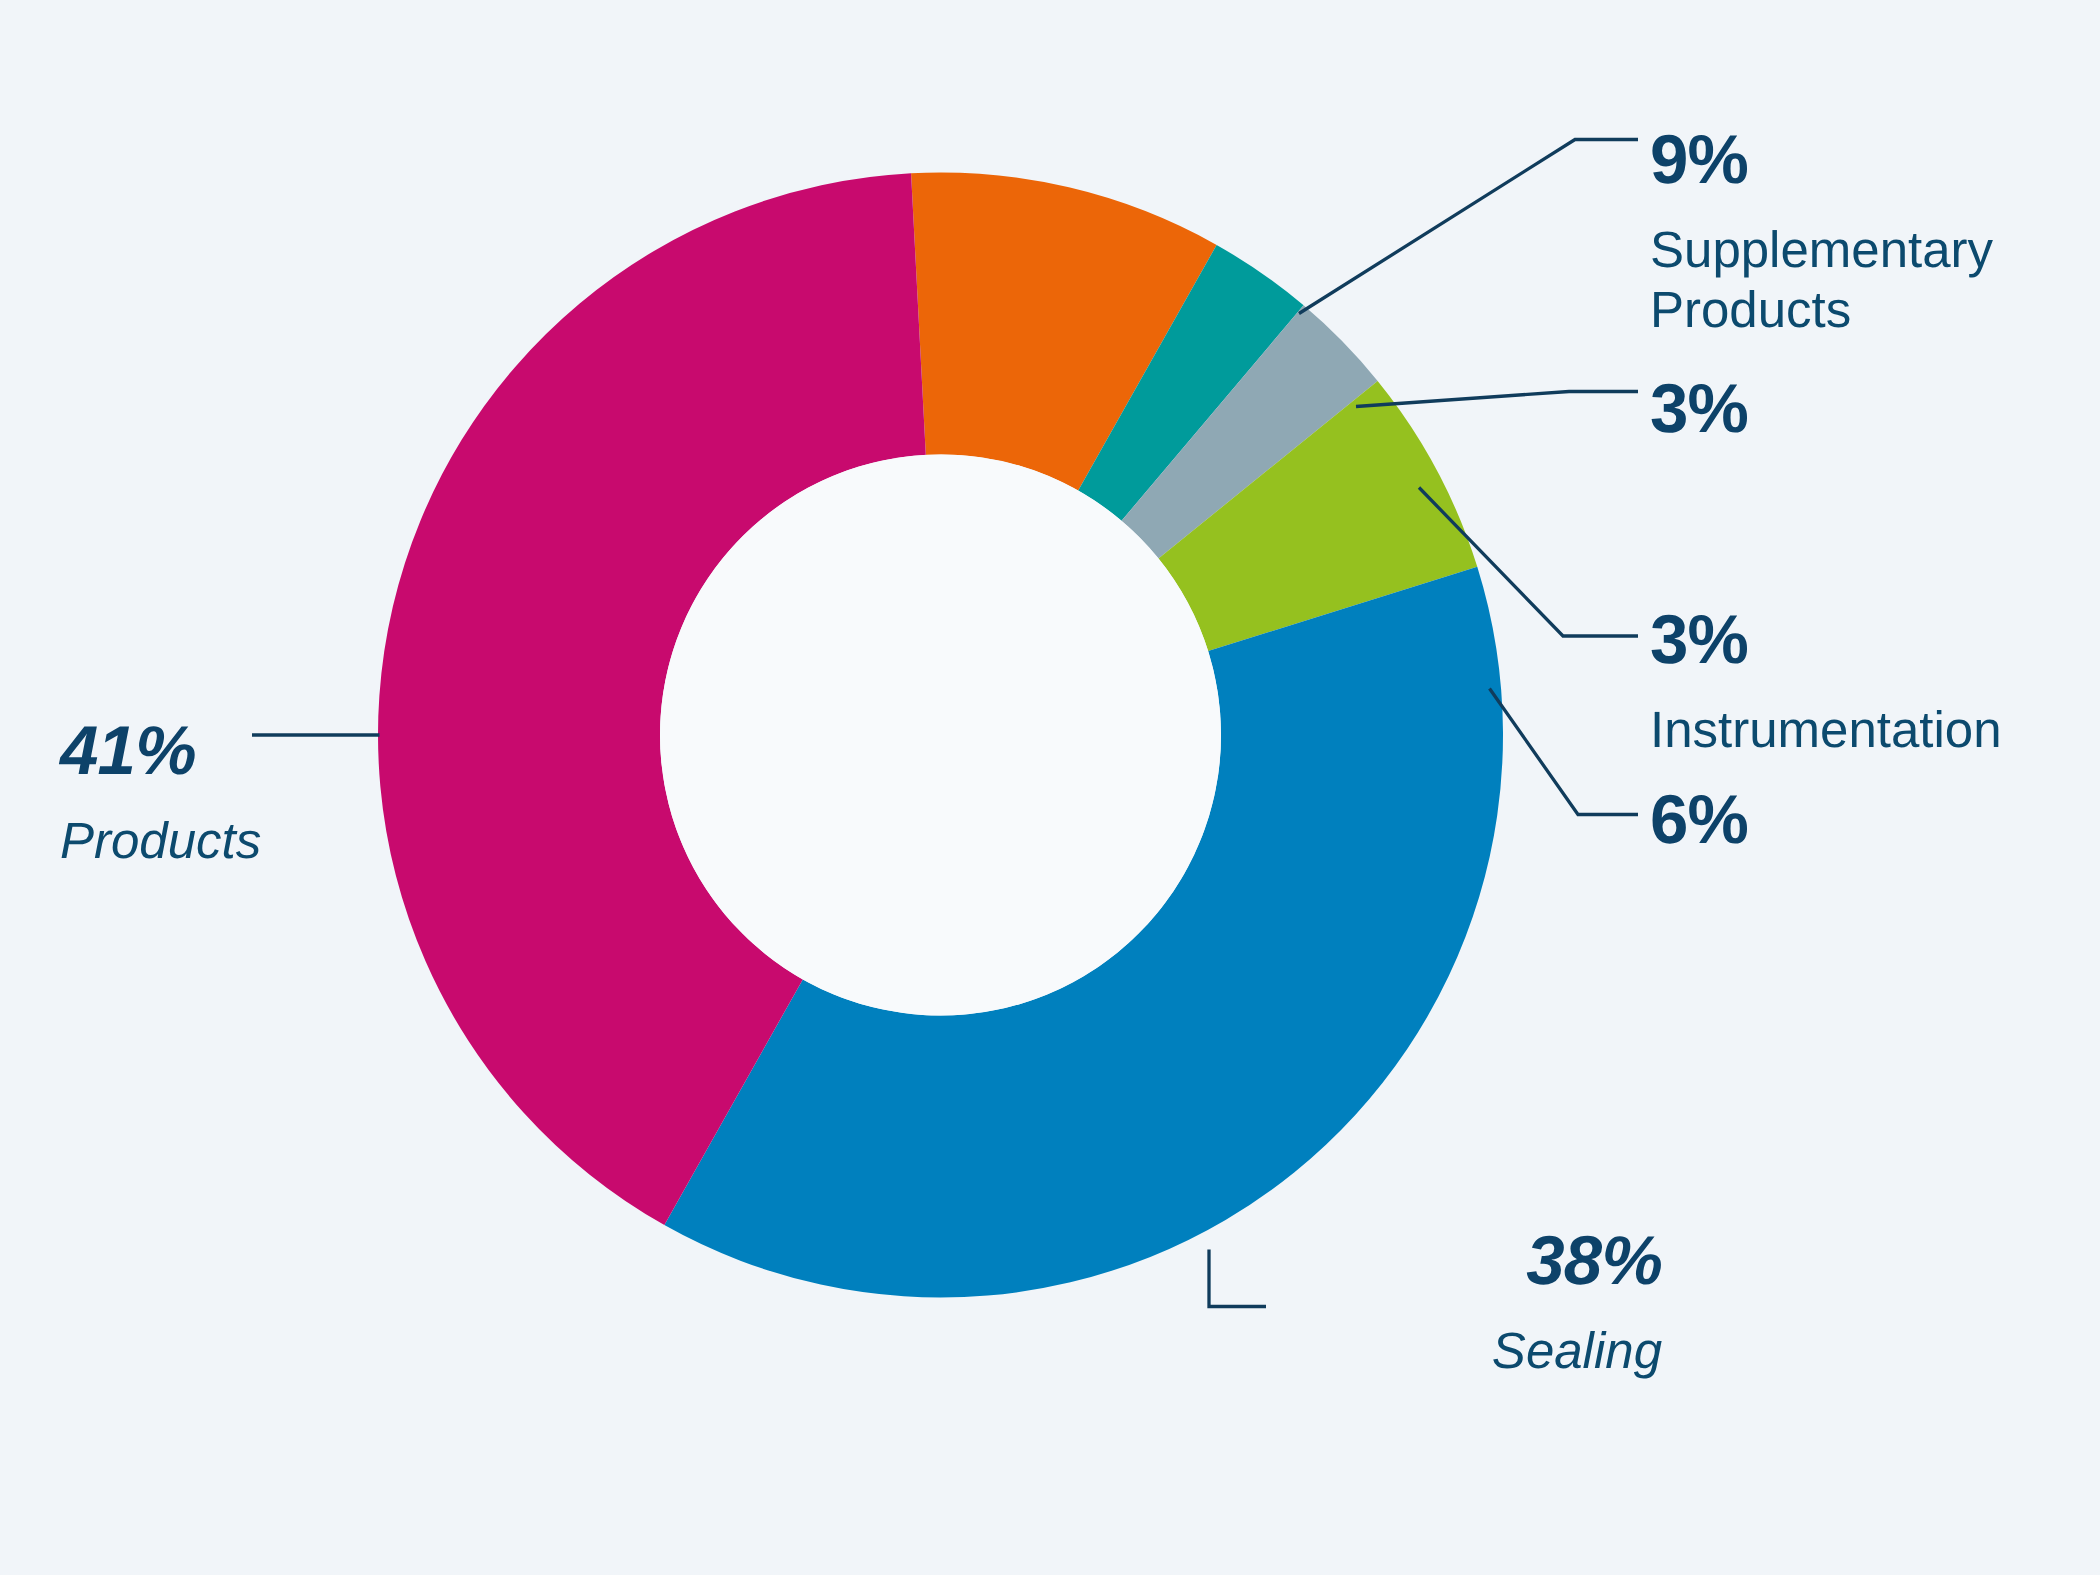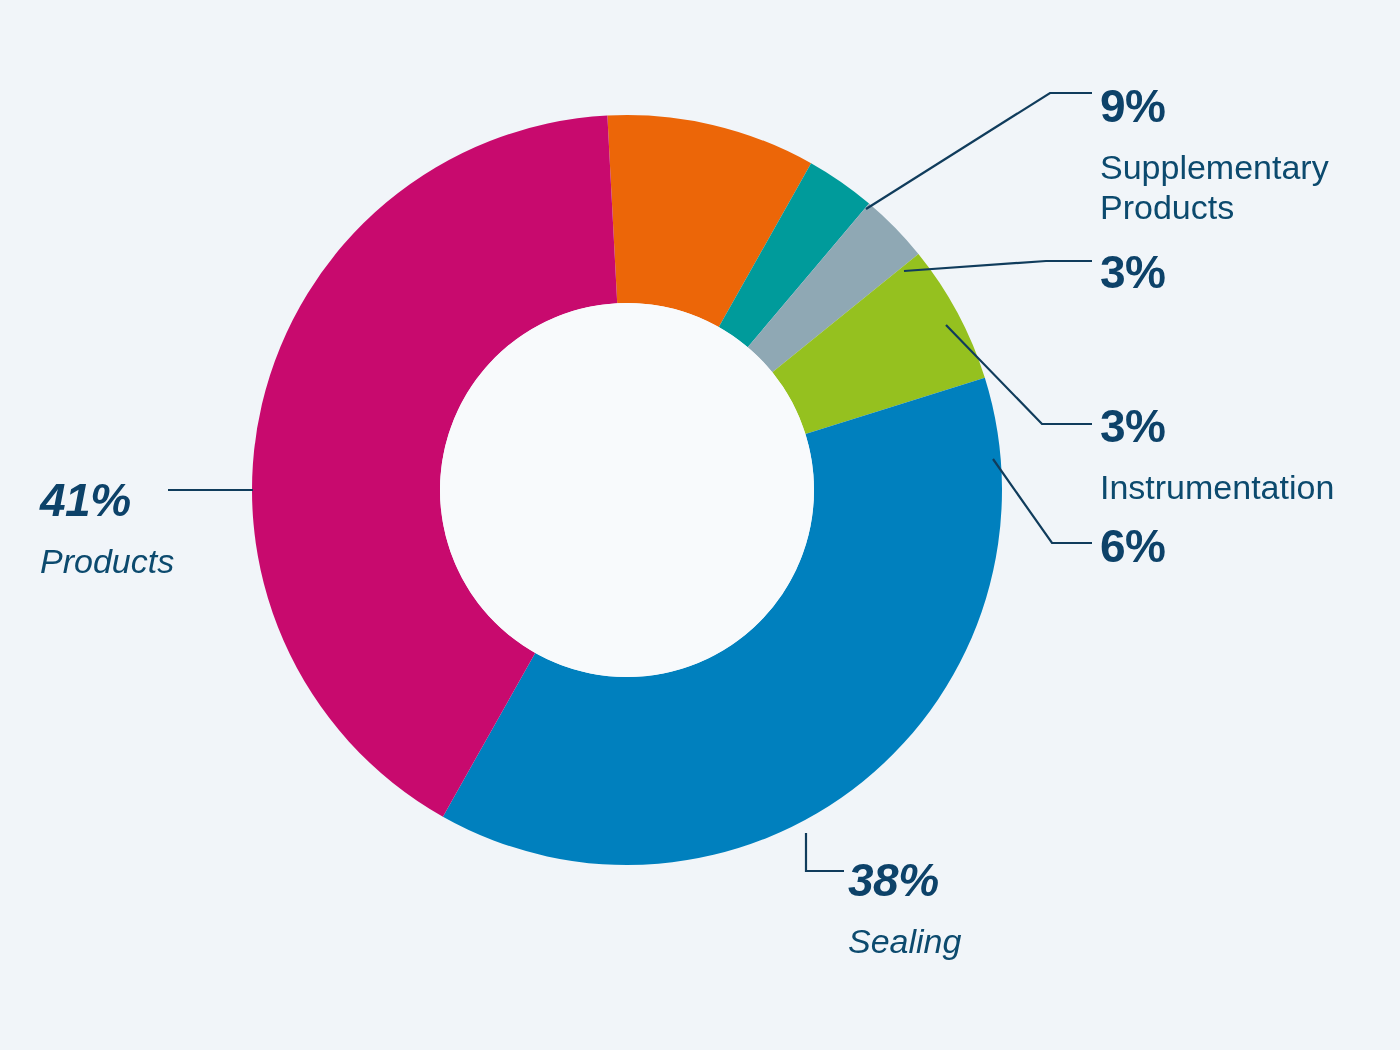--- a/index.html
+++ b/index.html
@@ -67,21 +67,21 @@
     margin-top: 2px;
   }
   .label.right { text-align: left; }
   .label.left  { text-align: left; font-style: italic; }
 
   #label-supplementary { left: 1100px; top: 66px;  width: 290px; }
   #label-expansion     { left: 1100px; top: 232px; width: 300px; }
   #label-instrument    { left: 1100px; top: 386px; width: 290px; }
   #label-service       { left: 1100px; top: 506px; width: 290px; }
   #label-sealing       { left: 40px;   top: 460px; width: 220px; }
-  #label-valves        { left: 848px;  top: 840px; width: 260px; }
+  #label-valves        { left: 848px;  top: 800px; width: 260px; text-align: right; }
 </style>
 </head>
 <body>
 
 <div id="chart-root">
 
   <svg class="figure" viewBox="0 0 1400 1050">
     <g id="slices-group">
         <path d="M 607.3740164088962 115.51392446703483 A 375 375 0 0 1 811.0889076056778 163.294820829929 L 718.7990019260313 327.0830173205246 A 187 187 0 0 0 617.2131761825696 303.25627700089467 Z" class="slice" fill="#ec6608"></path>
         <path d="M 811.0889076056778 163.294820829929 A 375 375 0 0 1 869.0466328964815 203.5764892620092 L 747.7005876043788 347.1701426453219 A 187 187 0 0 0 718.7990019260313 327.0830173205246 Z" class="slice" fill="#009b9b"></path>

